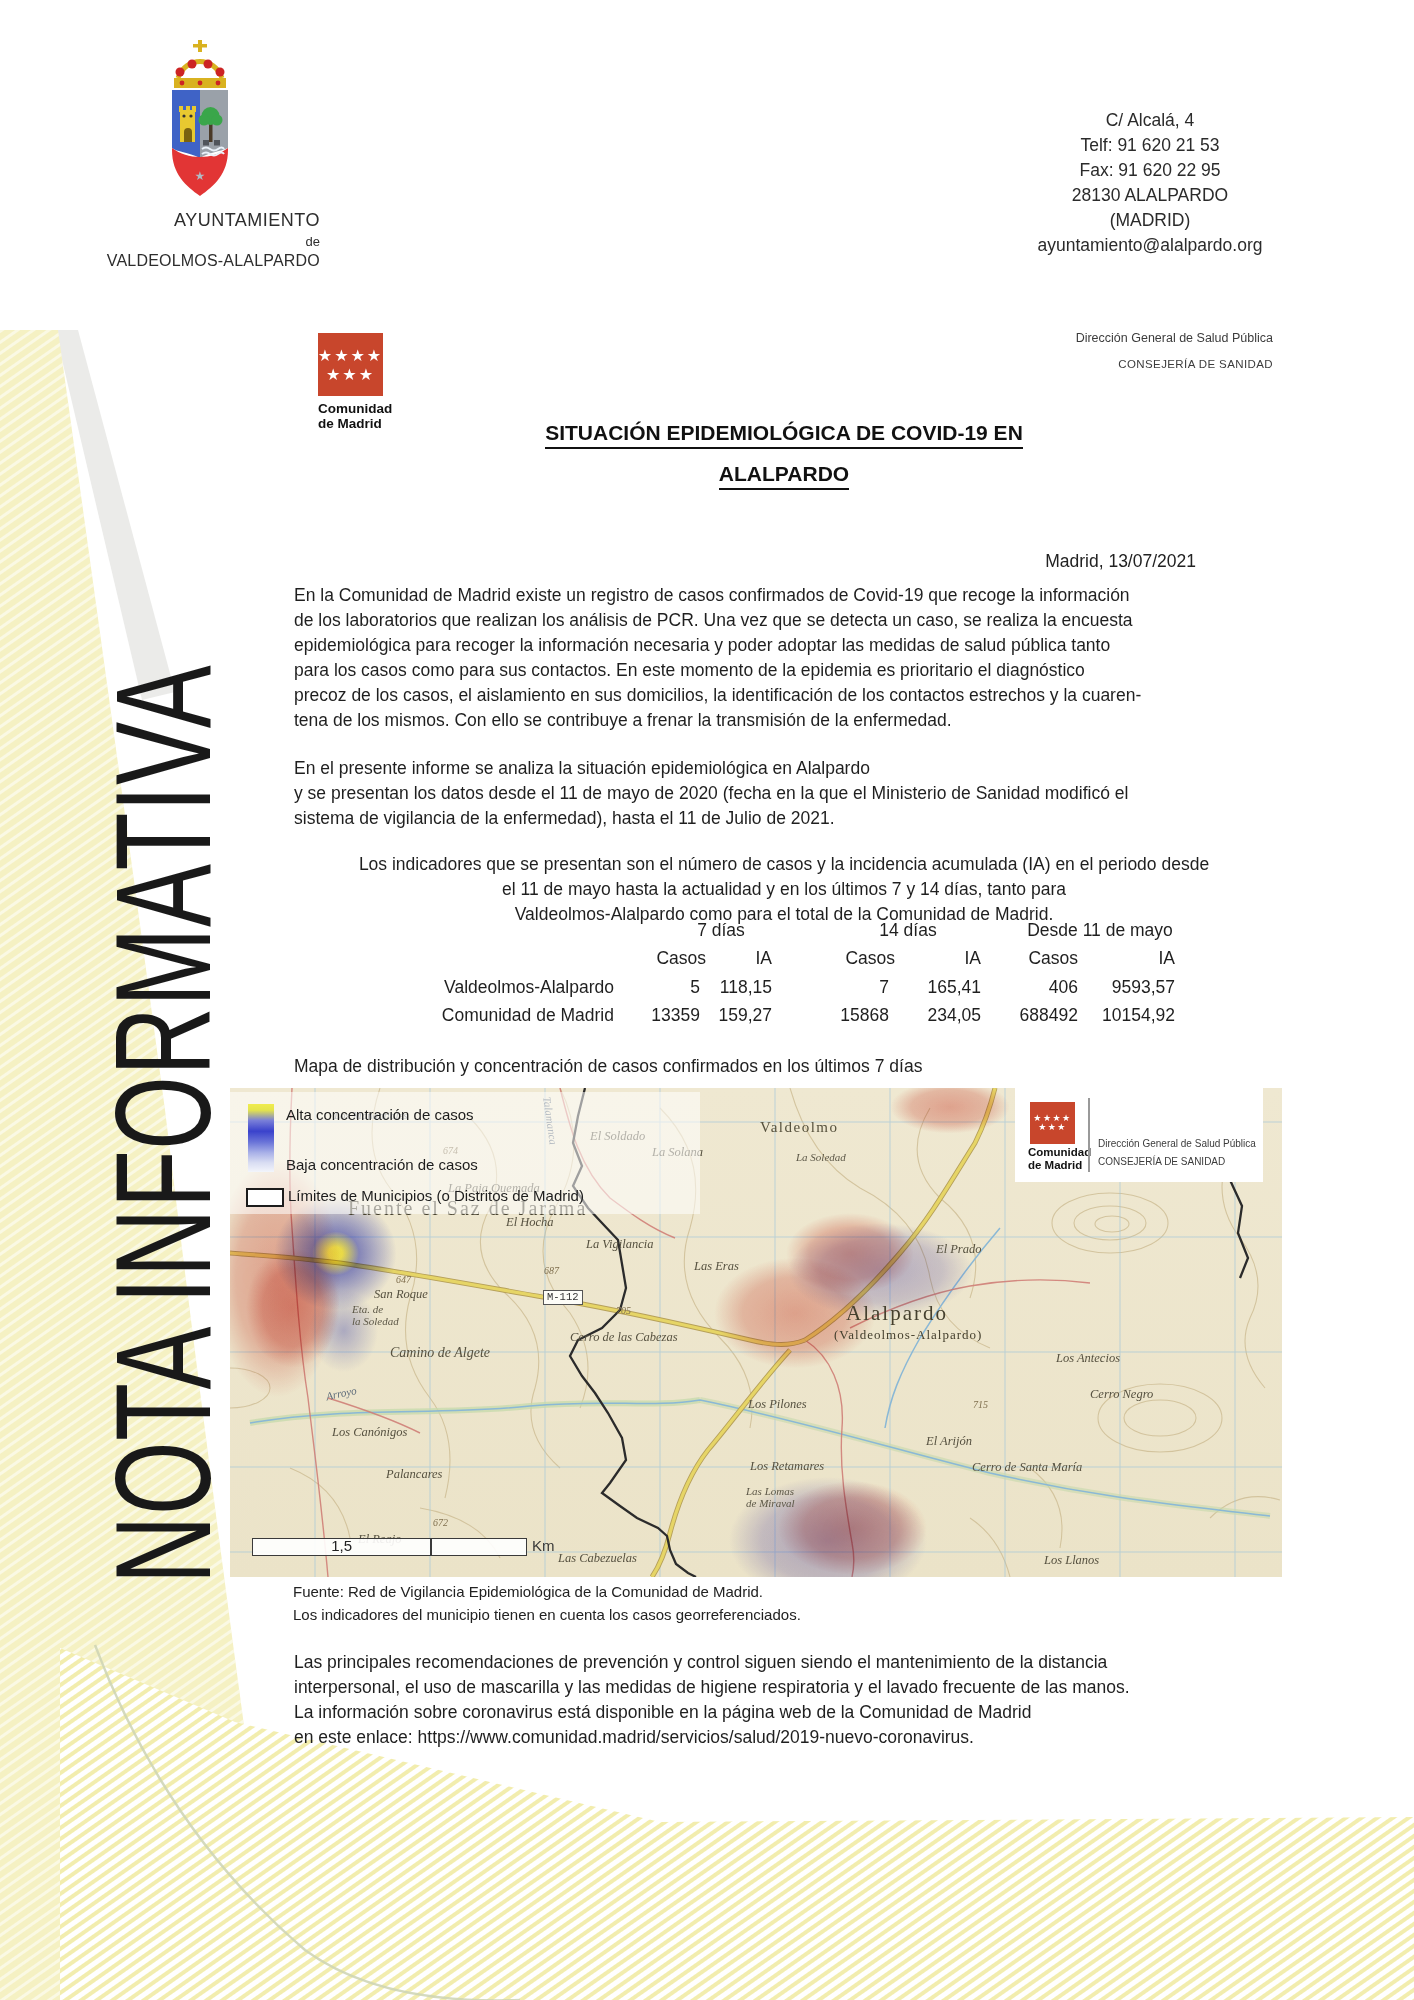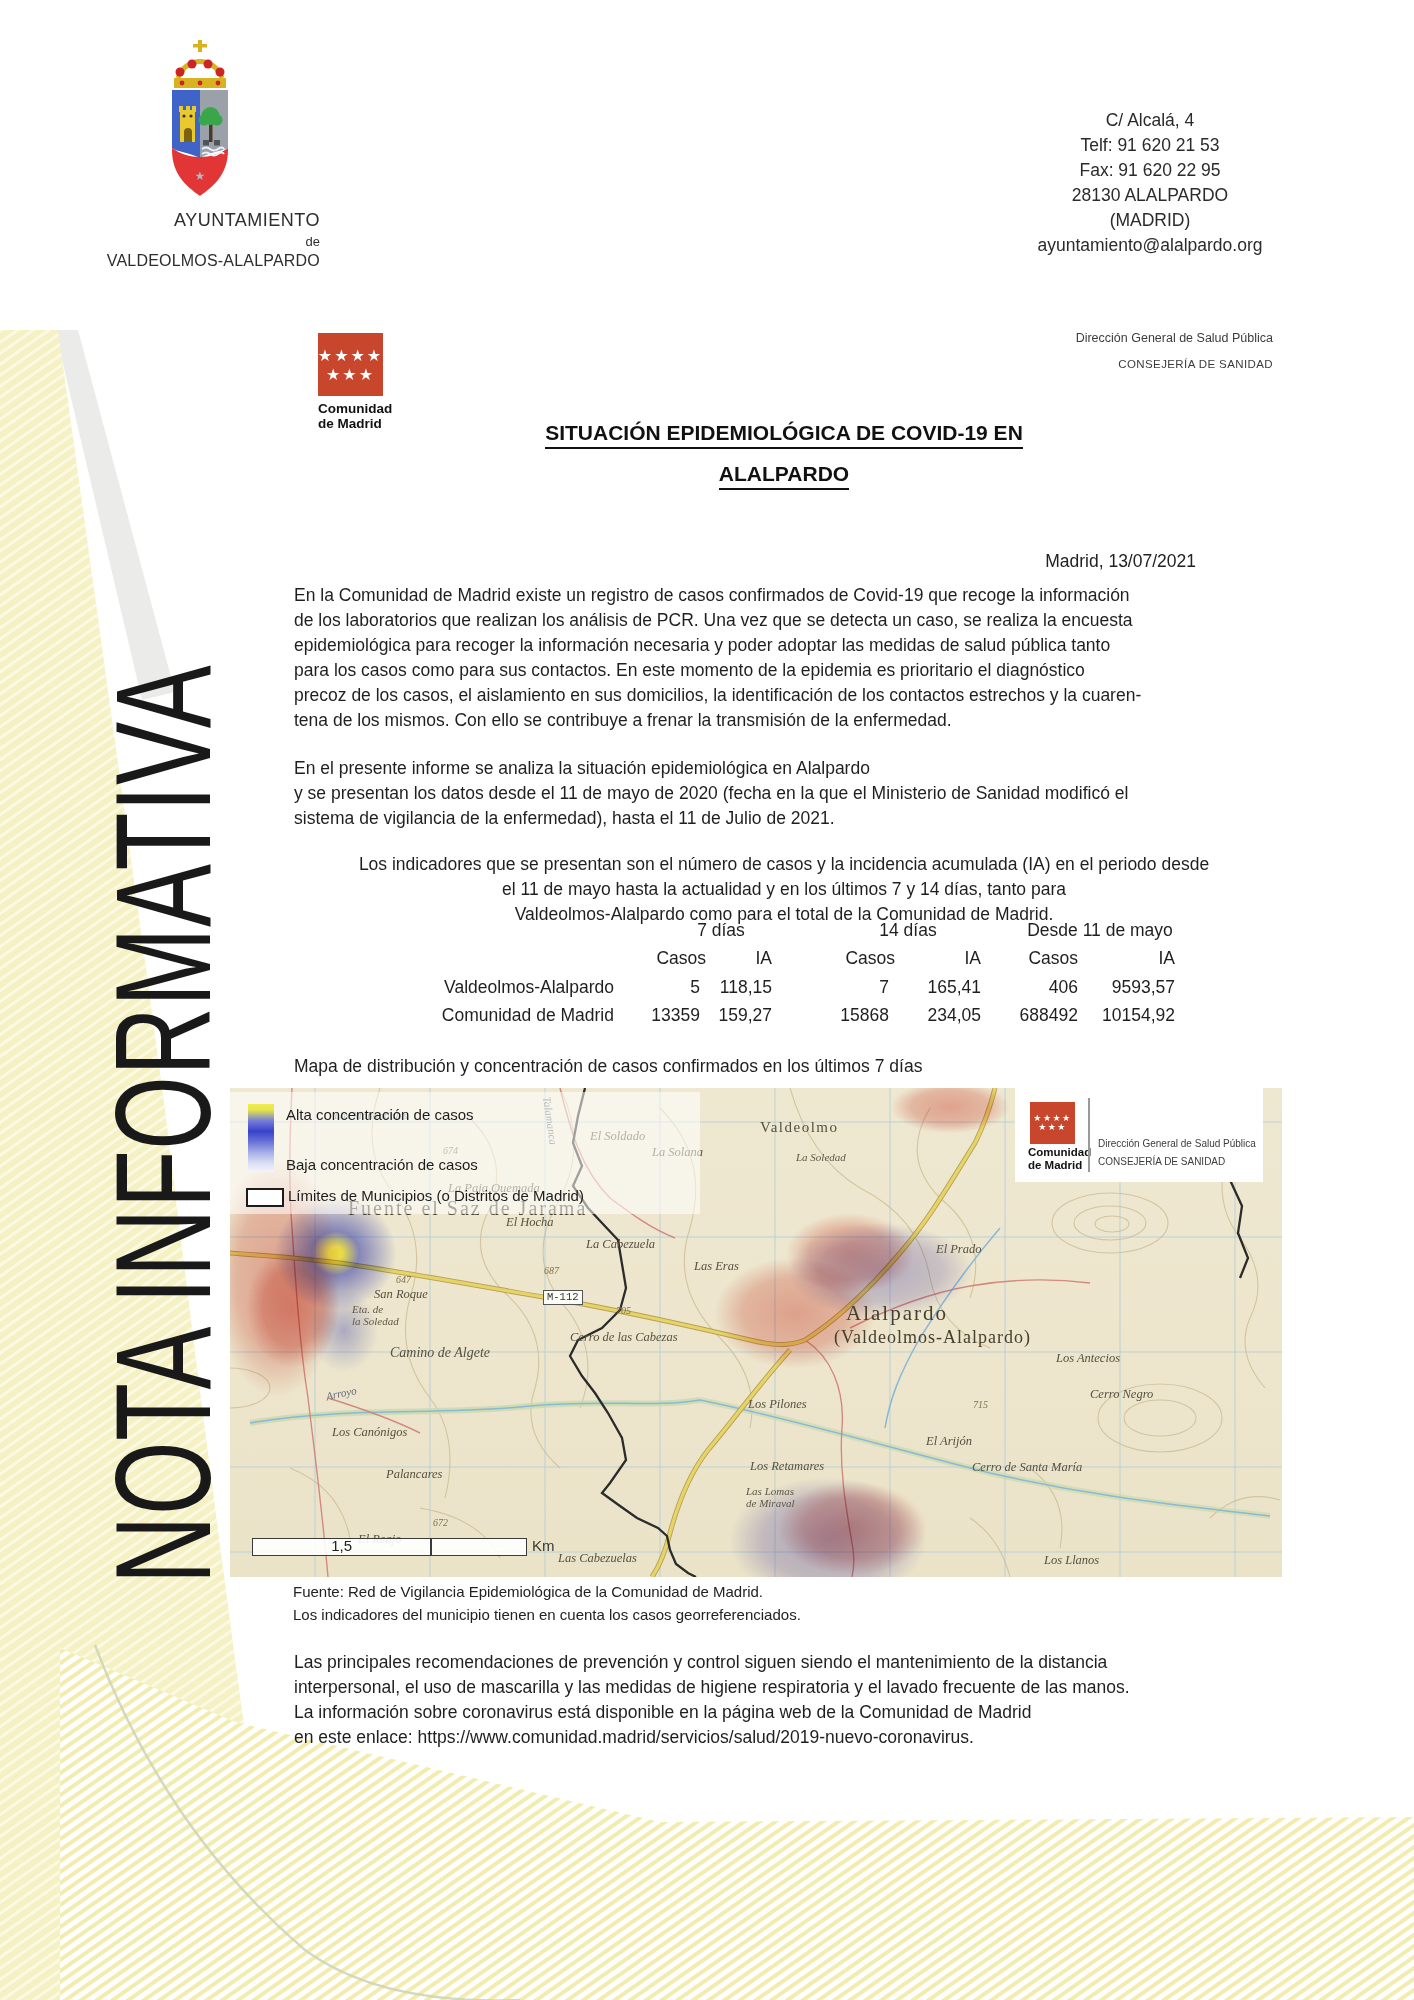--- a/index.html
+++ b/index.html
@@ -42,21 +42,21 @@
   
   .map-heading{position:absolute;left:294px;top:1056px;font-size:17.5px;color:#1f1f1f;}
   .map{position:absolute;left:230px;top:1088px;width:1052px;height:489px;
        background:linear-gradient(180deg,#efe8d1,#ebe3c8);overflow:hidden;z-index:1;}
   .map > svg{position:absolute;left:0;top:0;}
   .town,.heat{position:absolute;mix-blend-mode:multiply;pointer-events:none;}
   .town{background:radial-gradient(closest-side,rgba(226,128,118,.60),rgba(226,128,118,.42) 55%,rgba(226,128,118,0) 85%);}
   .map-label{position:absolute;font-family:"Liberation Serif",serif;white-space:pre-line;line-height:1.05;}
   .lbl-town{font-size:20px;letter-spacing:2px;color:#45402e;}
   .lbl-town-lg{font-size:21px;letter-spacing:2px;color:#45402e;}
-  .lbl-town-md{font-size:18px;letter-spacing:1px;color:#45402e;}
+  .lbl-town-md{font-size:13px;letter-spacing:1px;color:#45402e;}
   .lbl-town-sm{font-size:15px;letter-spacing:1.5px;color:#55503c;}
   .lbl-place{font-style:italic;font-size:12.5px;color:#55503f;}
   .lbl-place-md{font-style:italic;font-size:14px;color:#55503f;}
   .lbl-place-sm{font-style:italic;font-size:11px;color:#5d5848;}
   .lbl-num{font-style:italic;font-size:10px;color:#80704f;}
   .road-badge{position:absolute;background:#fdfdf8;border:1px solid #555;font-family:Liberation Mono, monospace;
               font-size:10.5px;color:#333;padding:0 3px;line-height:13px;}
   .legend-panel{position:absolute;left:0;top:4px;width:470px;height:122px;background:rgba(255,255,255,.55);}
   .legend-bar{position:absolute;left:18px;top:12px;width:26px;height:68px;
      background:linear-gradient(180deg,#f0ec4e 0%,#e4e44c 9%,#7a80d8 24%,#3a42cc 40%,#6a74d8 56%,#aab2e8 72%,#d8dcf2 86%,#f3f5fb 100%);}
@@ -298,21 +298,21 @@
 
     <div class="map-label lbl-place-sm" style="left:104px;top:22px;color:#777d88;">Los Manantiales</div>
     <div class="map-label lbl-place" style="left:360px;top:42px;">El Soldado</div>
     <div class="map-label lbl-place" style="left:422px;top:58px;">La Solana</div>
     <div class="map-label lbl-town-sm" style="left:530px;top:32px;">Valdeolmo</div>
     <div class="map-label lbl-place-sm" style="left:566px;top:64px;">La Soledad</div>
     <div class="map-label lbl-place" style="left:706px;top:155px;">El Prado</div>
     <div class="map-label lbl-place" style="left:218px;top:94px;">La Paja Quemada</div>
     <div class="map-label lbl-town" style="left:118px;top:110px;">Fuente el Saz de Jarama</div>
     <div class="map-label lbl-place" style="left:276px;top:128px;">El Hocha</div>
-    <div class="map-label lbl-place" style="left:356px;top:150px;">La Cabezuela</div>
+    <div class="map-label lbl-place" style="left:356px;top:150px;">La Vigilancia</div>
     <div class="map-label lbl-place" style="left:464px;top:172px;">Las Eras</div>
     <div class="map-label lbl-num" style="left:166px;top:187px;">647</div>
     <div class="map-label lbl-num" style="left:314px;top:178px;">687</div>
     <div class="map-label lbl-num" style="left:386px;top:218px;">705</div>
     <div class="map-label lbl-num" style="left:743px;top:312px;">715</div>
     <div class="map-label lbl-place" style="left:144px;top:200px;">San Roque</div>
     <div class="map-label lbl-place-sm" style="left:122px;top:216px;">Eta. de
 la Soledad</div>
     <div class="map-label lbl-place" style="left:340px;top:243px;">Cerro de las Cabezas</div>
     <div class="map-label lbl-place-md" style="left:160px;top:258px;">Camino de Algete</div>

